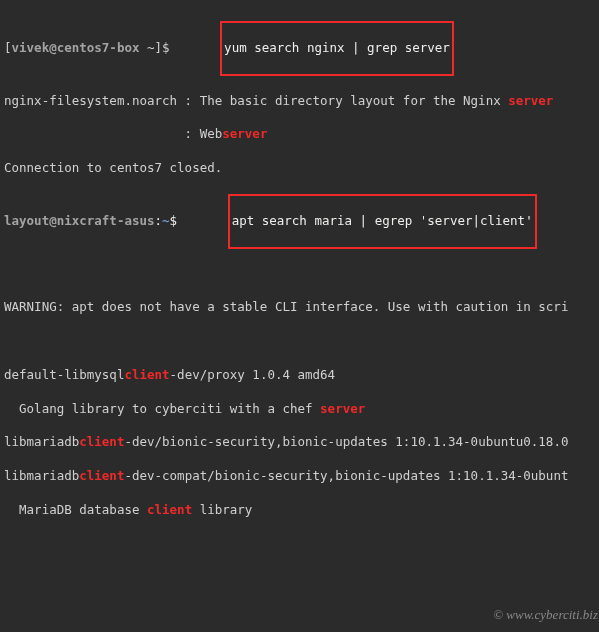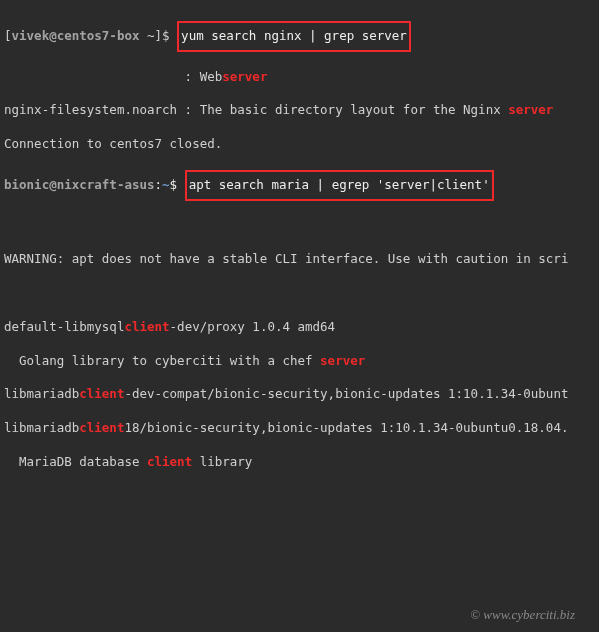--- a/index.html
+++ b/index.html
@@ -19,49 +19,50 @@
     padding: 4px 4px 0 4px;
     white-space: pre;
   }
   .g { color: #a3a3a3; font-weight: bold; }   
   .b { color: #729fcf; font-weight: bold; }   
   .w { color: #eeeeec; }                      
   .r { color: #ef2929; font-weight: bold; }   
   .d { color: #d0d0d0; }                      
   .boxed {
     border: 2px solid #ef2929;
-    padding: 5px 2px;
+    padding: 17px 2px;
     display: inline-block;
+    margin-left: 43px;
   }
   .footer {
     position: absolute;
     bottom: 8px;
-    right: 24px;
+    right: 1px;
     color: #888;
     font-family: Georgia, serif;
     font-style: italic;
     font-size: 13px;
   }
 </style>
 </head>
 <body>
 
 <div class="term">
 <div><span class="d">[</span><span class="g">vivek@centos7-box</span><span class="d"> ~</span><span class="d">]$ </span><span class="boxed w">yum search nginx | grep server</span></div>
+<div><span class="d">nginx-filesystem.noarch : The basic directory layout for the Nginx </span><span class="r">server</span></div>
 <div><span class="d">                        : Web</span><span class="r">server</span></div>
-<div><span class="d">nginx-filesystem.noarch : The basic directory layout for the Nginx </span><span class="r">server</span></div>
 <div><span class="d">Connection to centos7 closed.</span></div>
-<div><span class="g">bionic@nixcraft-asus</span><span class="w">:</span><span class="b">~</span><span class="w">$ </span><span class="boxed w">apt search maria | egrep 'server|client'</span></div>
+<div><span class="g">layout@nixcraft-asus</span><span class="w">:</span><span class="b">~</span><span class="w">$ </span><span class="boxed w">apt search maria | egrep 'server|client'</span></div>
 <div><span class="d"> </span></div>
 <div><span class="d">WARNING: apt does not have a stable CLI interface. Use with caution in scri</span></div>
 <div><span class="d"> </span></div>
 <div><span class="d">default-libmysql</span><span class="r">client</span><span class="d">-dev/proxy 1.0.4 amd64</span></div>
 <div><span class="d">  Golang library to cyberciti with a chef </span><span class="r">server</span></div>
+<div><span class="d">libmariadb</span><span class="r">client</span><span class="d">-dev/bionic-security,bionic-updates 1:10.1.34-0ubuntu0.18.0</span></div>
 <div><span class="d">libmariadb</span><span class="r">client</span><span class="d">-dev-compat/bionic-security,bionic-updates 1:10.1.34-0ubunt</span></div>
-<div><span class="d">libmariadb</span><span class="r">client</span><span class="d">18/bionic-security,bionic-updates 1:10.1.34-0ubuntu0.18.04.</span></div>
 <div><span class="d">  MariaDB database </span><span class="r">client</span><span class="d"> library</span></div>
 
 
 
 
 
 
 
 
 

